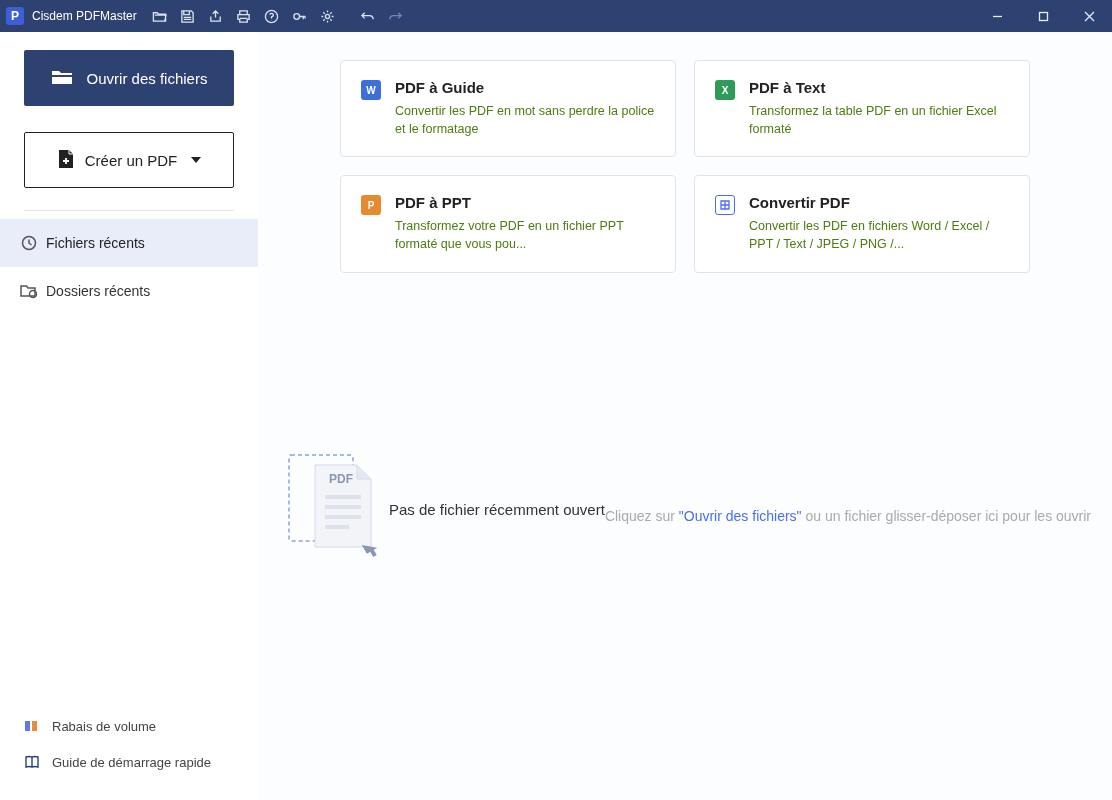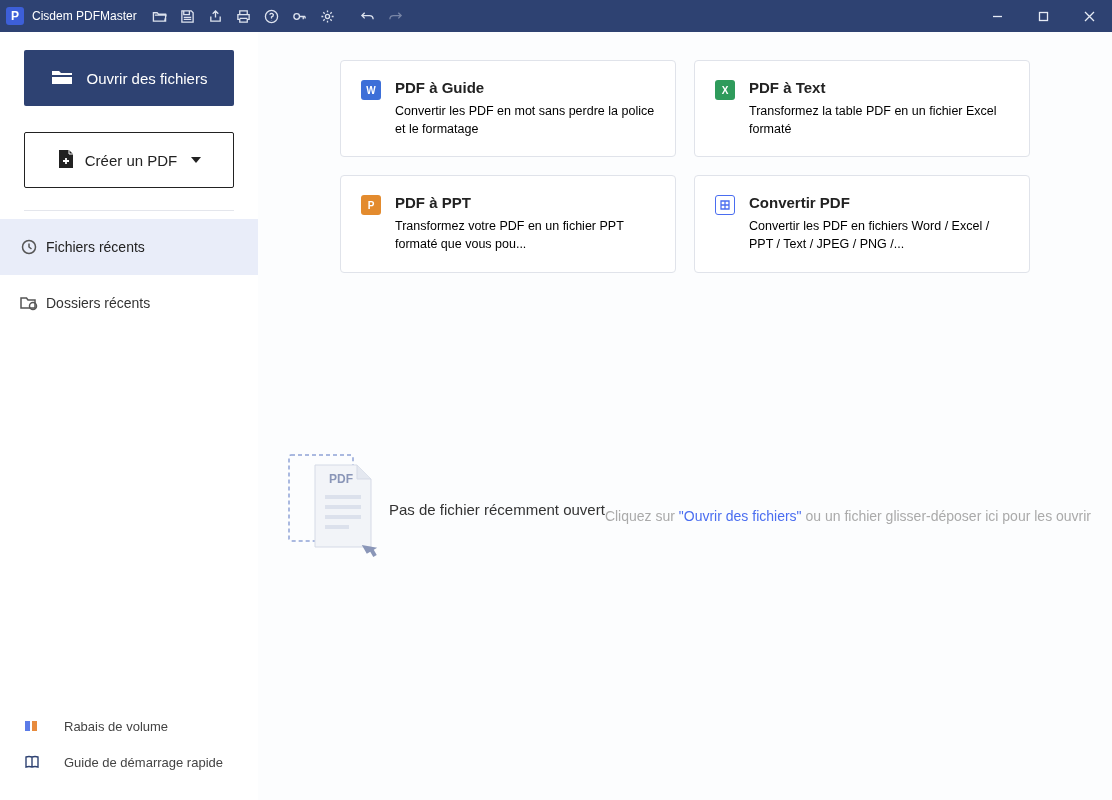--- a/index.html
+++ b/index.html
@@ -32,48 +32,48 @@
   }
   .btn-secondary {
     border: 1.5px solid #222; color:#222; height:56px; display:flex; align-items:center; justify-content:center;
     gap:10px; font-size:15px; margin-top:26px; border-radius:2px; position:relative; cursor:pointer;
   }
   .btn-secondary .caret { width:0; height:0; border-left:5px solid transparent; border-right:5px solid transparent; border-top:6px solid #222; margin-left:4px; }
   
   .hr { height:1px; background:#e4e6ec; margin: 22px 24px 8px 24px; }
   
   .nav { padding: 0 0; }
-  .nav-item { height:56px; display:flex; align-items:center; gap:14px; padding:0 24px 0 46px; position:relative; color:#333; font-size:14px; cursor:pointer; }
+  .nav-item { height:48px; display:flex; align-items:center; gap:14px; padding:0 24px 0 46px; position:relative; color:#333; font-size:14px; cursor:pointer; }
   .nav-item.active { background:#e9edf9; color:#222; }
   .nav-item .nav-icon { position:absolute; left:20px; width:18px; height:18px; display:flex; align-items:center; justify-content:center; }
   .nav-item .nav-icon svg { stroke:#555; fill:none; stroke-width:1.5; }
   
   .sidebar .flex-spacer { flex:1; }
   .footer-links { padding: 6px 0 6px 0; }
-  .footer-link { display:flex; align-items:center; gap:24px; padding:10px 24px; font-size:13px; color:#444; cursor:pointer; }
+  .footer-link { display:flex; align-items:center; gap:12px; padding:10px 24px; font-size:13px; color:#444; cursor:pointer; }
   .footer-link .f-icon { width:16px; height:16px; display:flex; }
   
   .main { flex:1; background:#fcfdfe; display:flex; flex-direction:column; }
   .back-row { height:44px; display:flex; align-items:center; gap:14px; padding: 6px 0 0 28px; }
   .back-row svg { width:20px; height:16px; stroke:#333; fill:none; stroke-width:1.8; }
   .back-row span { font-size:13px; color:#333; }
   
   .tools-head { display:flex; align-items:center; justify-content:space-between; padding: 30px 60px 0 82px; }
   .tools-head h1 { font-size:26px; font-weight:700; color:#222; }
   .pager { display:flex; align-items:center; gap:18px; color:#333; font-size:13px; }
   .pager .chev { width:16px; height:16px; display:flex; align-items:center; justify-content:center; }
   .pager .chev svg { stroke:#888; fill:none; stroke-width:2; width:8px; height:12px; }
   .pager .chev.enabled svg { stroke:#333; }
   
   .cards { display:grid; grid-template-columns: 1fr 1fr; gap:18px; padding: 28px 82px 0 82px; max-width: 940px; }
   .card { border:1px solid #e0e3ea; background:#fff; border-radius:4px; padding:18px 20px 18px 20px; display:flex; gap:14px; align-items:flex-start; cursor:pointer; }
   .card .c-icon { width:20px; height:20px; border-radius:3px; display:flex; align-items:center; justify-content:center; color:#fff; font-size:10px; font-weight:bold; flex-shrink:0; margin-top:1px; }
   .card .c-body { flex:1; }
   .card .c-title { font-size:15px; font-weight:600; color:#222; margin-bottom:6px; }
-  .card .c-desc { font-size:12.5px; color:#000000; line-height:1.45; }
+  .card .c-desc { font-size:12.5px; color:#4d7c0f; line-height:1.45; }
   
   .empty { flex:1; display:flex; flex-direction:row; align-items:center; justify-content:center; padding-bottom:40px; }
   .empty-illust { margin-bottom:24px; }
   .empty-title { font-size:15px; color:#333; margin-bottom:14px; }
   .empty-sub { font-size:14px; color:#aaa; }
   .empty-sub .link { color:#4a6df0; }
 </style>
 </head>
 <body>
 

